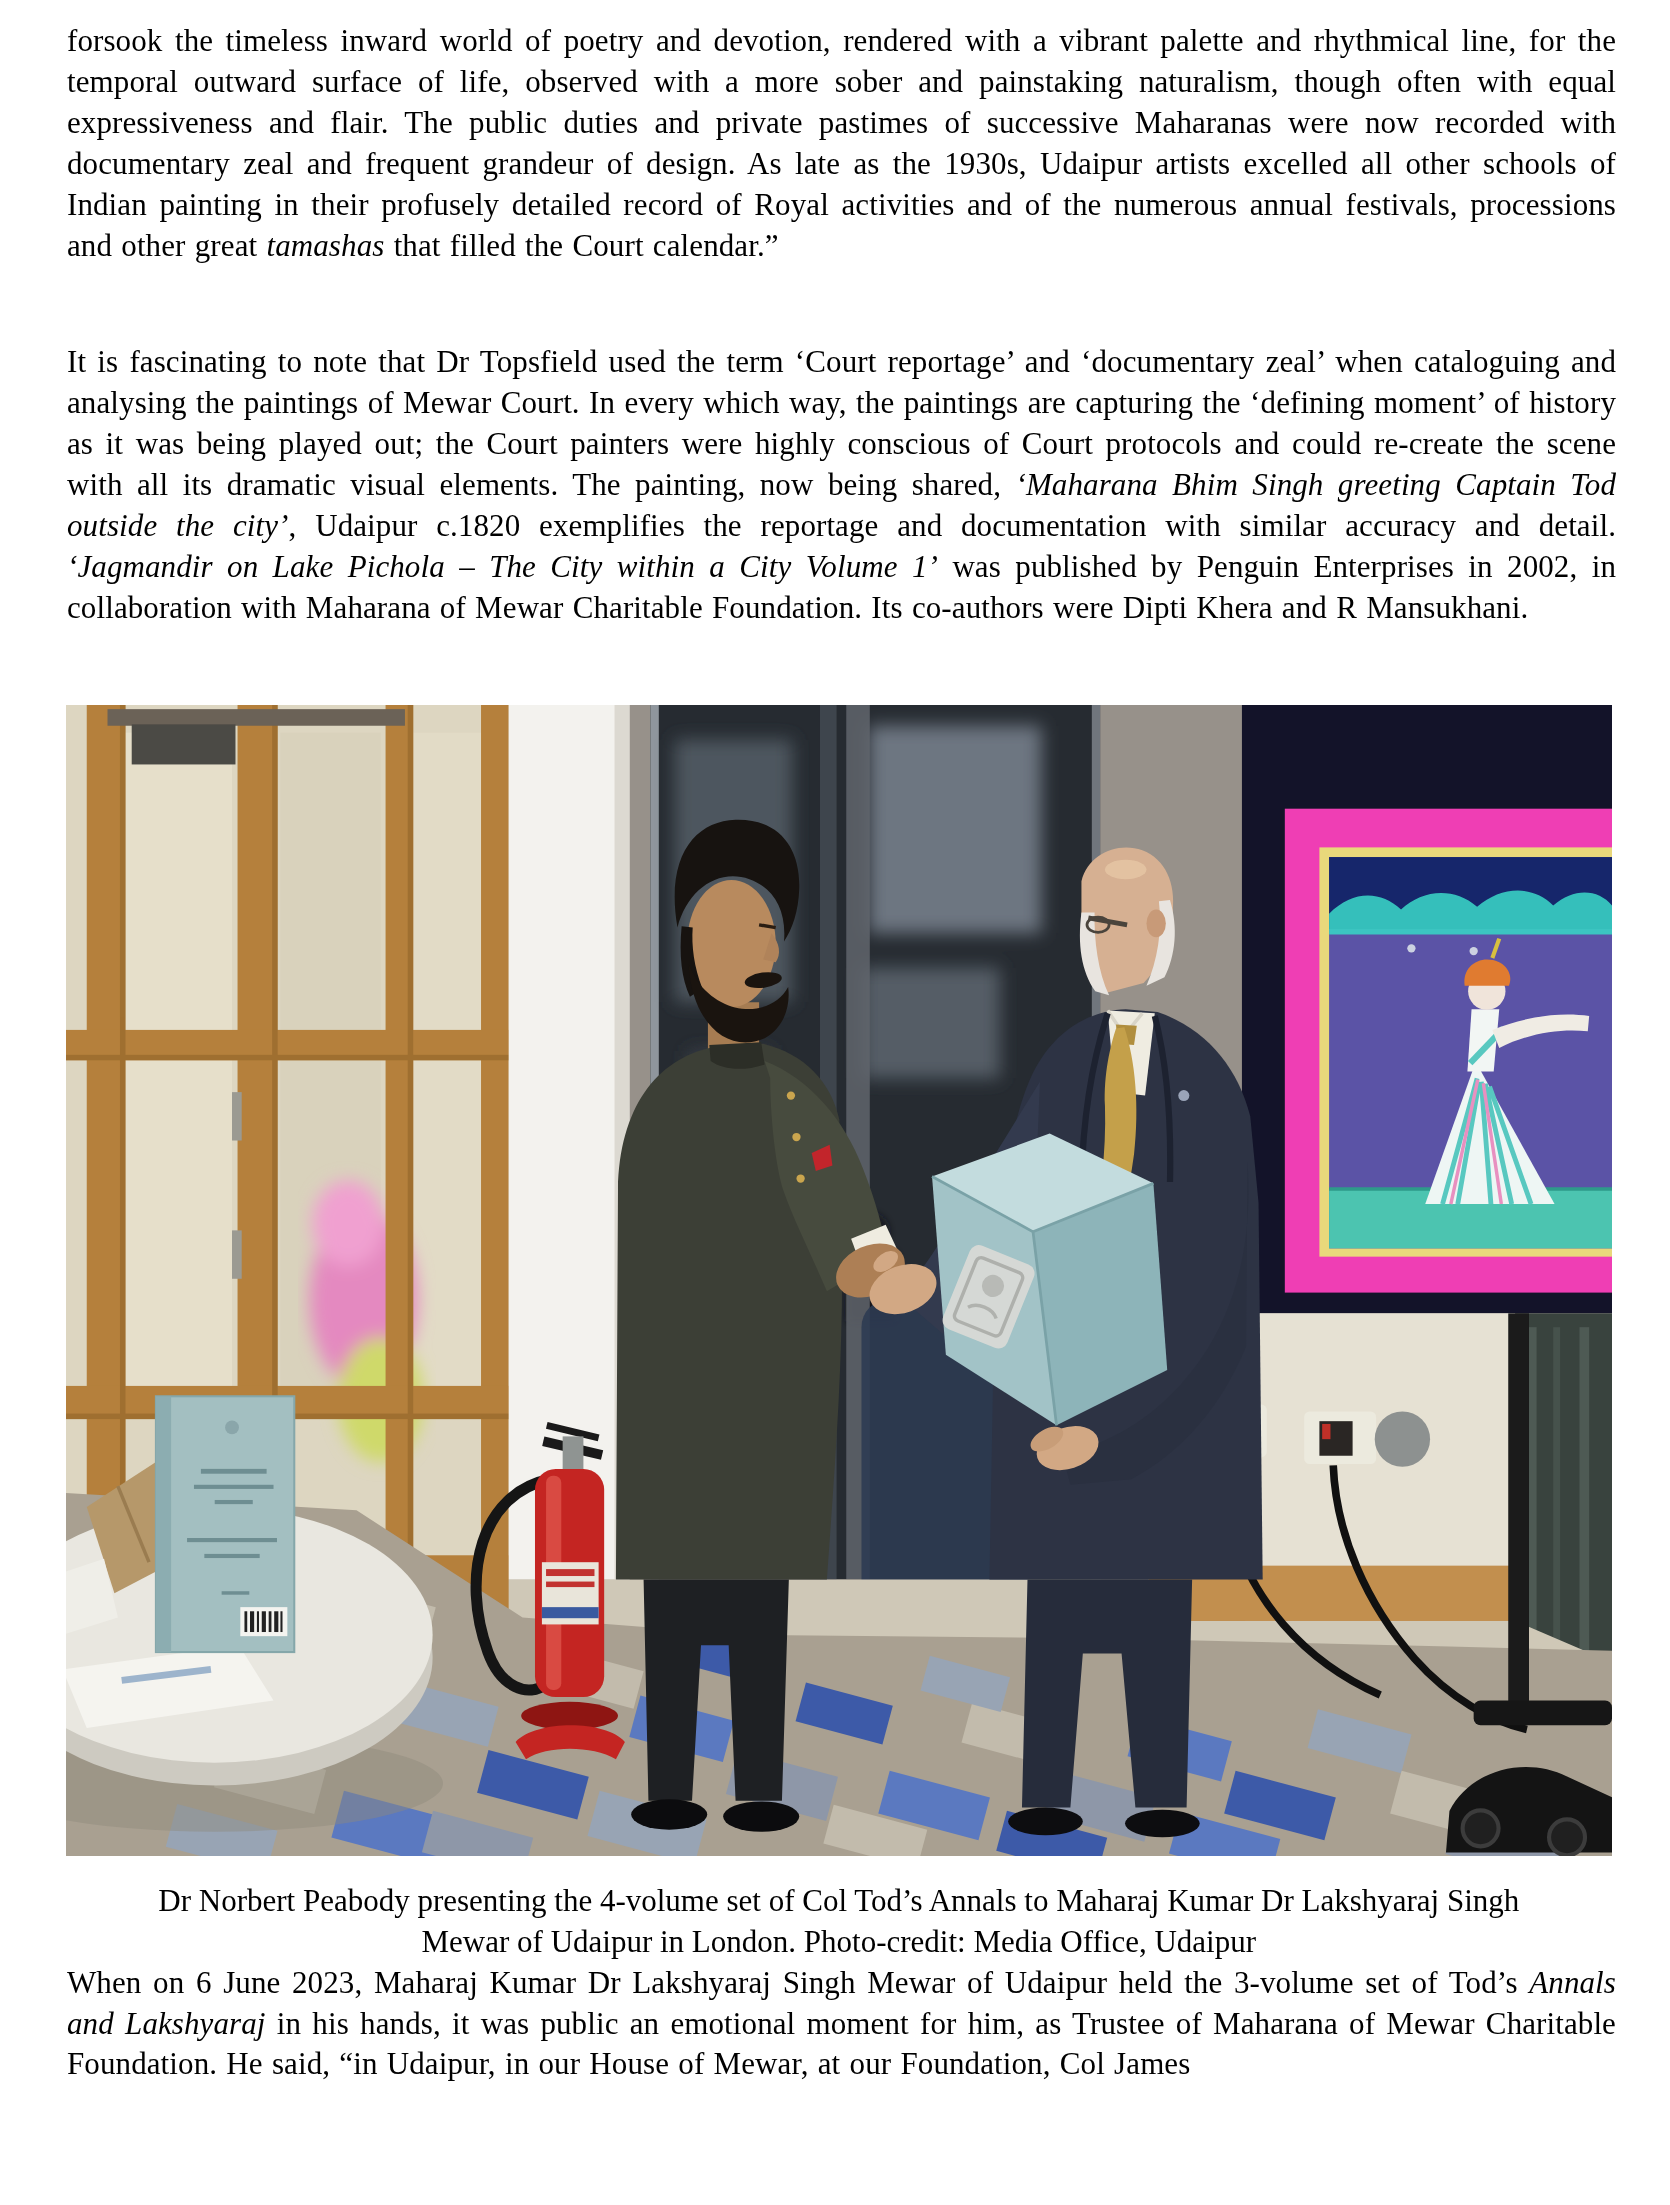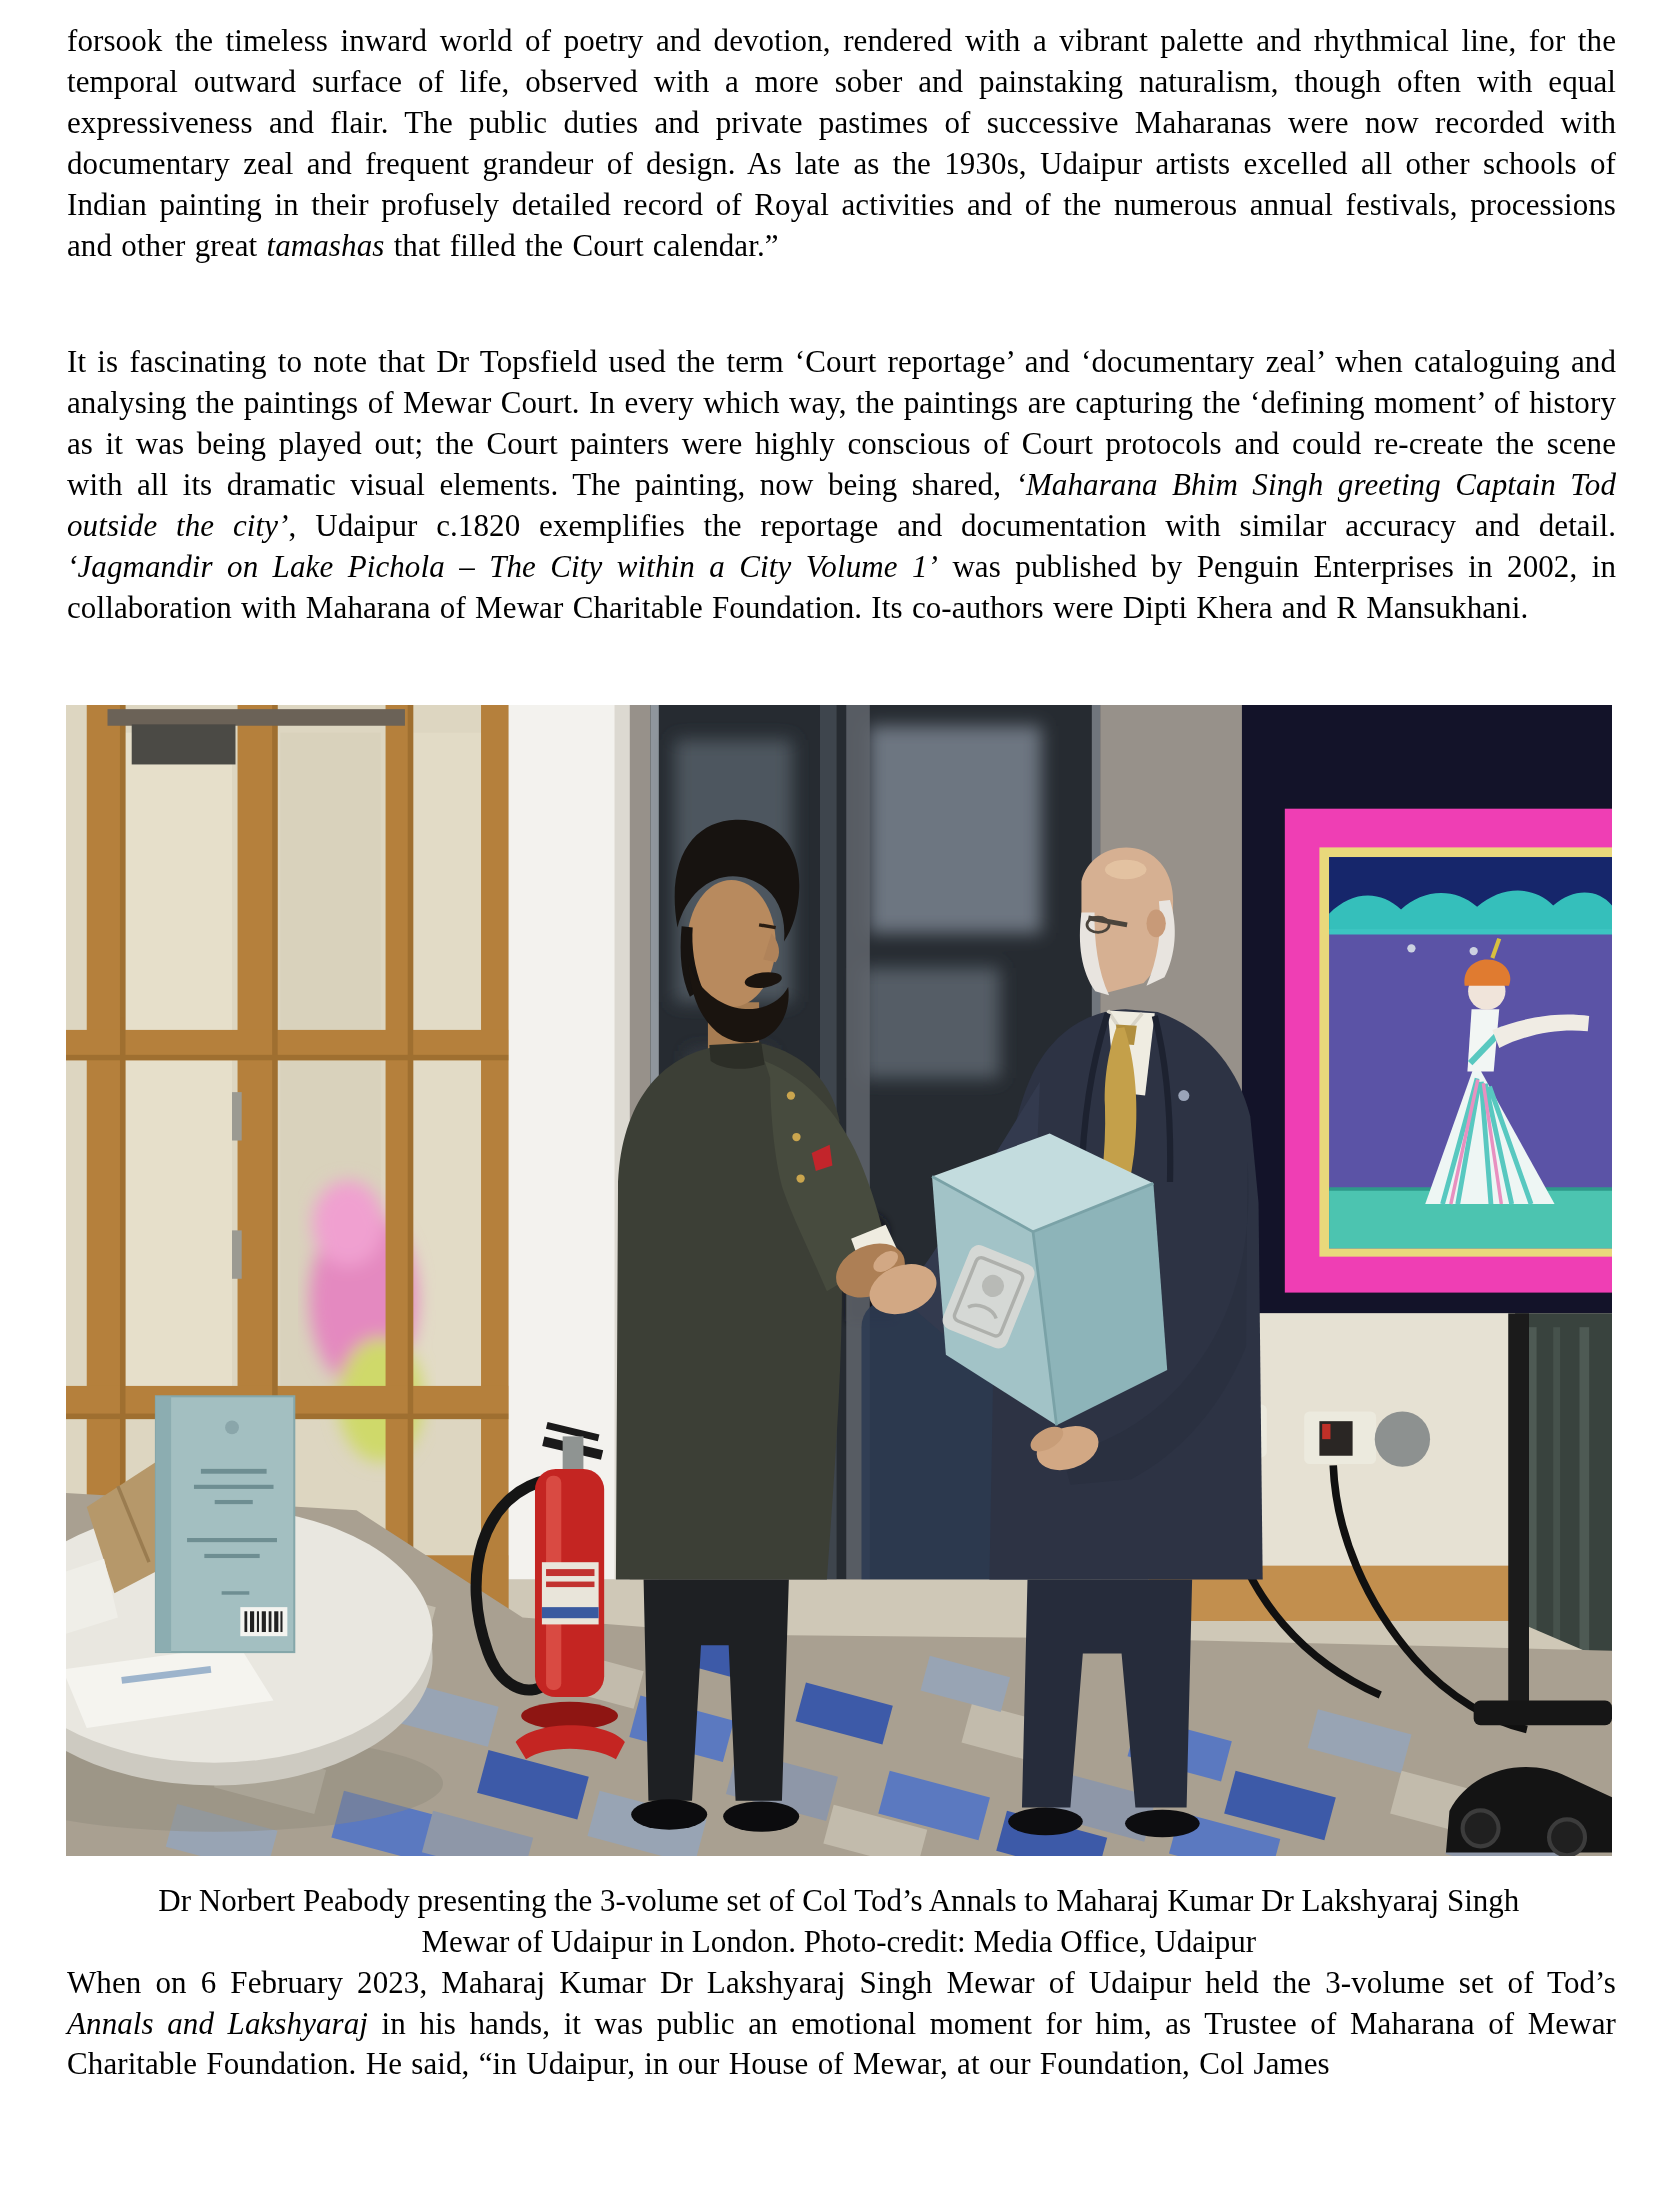--- a/index.html
+++ b/index.html
@@ -324,19 +324,19 @@
           </g>
         </g>
 
         <g>
           <path d="M1708,660 C1716,770 1694,868 1642,944 C1604,1000 1552,1044 1492,1068 L1440,1082 L1452,1128 L1540,1120 C1612,1082 1670,1016 1706,928 Z" fill="#2a3040"></path>
           <ellipse cx="1448" cy="1075" rx="46" ry="30" fill="#d2a884" transform="rotate(-18 1448 1075)"></ellipse>
           <ellipse cx="1418" cy="1062" rx="26" ry="14" fill="#c89d78" transform="rotate(-30 1418 1062)"></ellipse>
         </g>
       </svg>
     </div>
-    <figcaption>Dr Norbert Peabody presenting the 3-volume set of Col Tod’s Annals to Maharaj Kumar Dr Lakshyaraj Singh Mewar of Udaipur in London. Photo-credit: Media Office, Udaipur</figcaption>
+    <figcaption>Dr Norbert Peabody presenting the 4-volume set of Col Tod’s Annals to Maharaj Kumar Dr Lakshyaraj Singh Mewar of Udaipur in London. Photo-credit: Media Office, Udaipur</figcaption>
   </figure>
 
-  <p class="para last"><span>When on 6 February 2023, Maharaj Kumar Dr Lakshyaraj Singh Mewar of Udaipur held the 3-volume set of Tod’s </span><em>Annals and Lakshyaraj</em><span> in his hands, it was public an emotional moment for him, as Trustee of Maharana of Mewar Charitable Foundation. He said, “in Udaipur, in our House of Mewar, at our Foundation, Col James</span></p>
+  <p class="para last"><span>When on 6 June 2023, Maharaj Kumar Dr Lakshyaraj Singh Mewar of Udaipur held the 3-volume set of Tod’s </span><em>Annals and Lakshyaraj</em><span> in his hands, it was public an emotional moment for him, as Trustee of Maharana of Mewar Charitable Foundation. He said, “in Udaipur, in our House of Mewar, at our Foundation, Col James</span></p>
 
 </div>
 
 
 </body></html>

